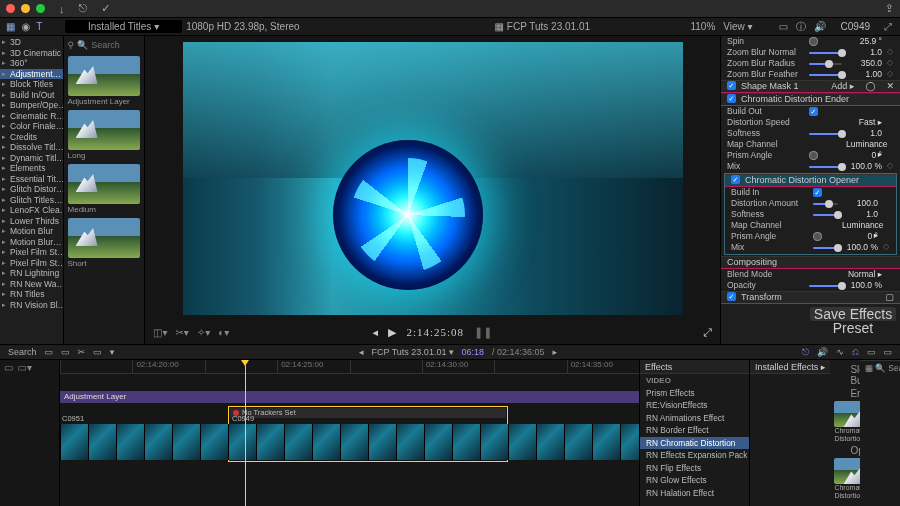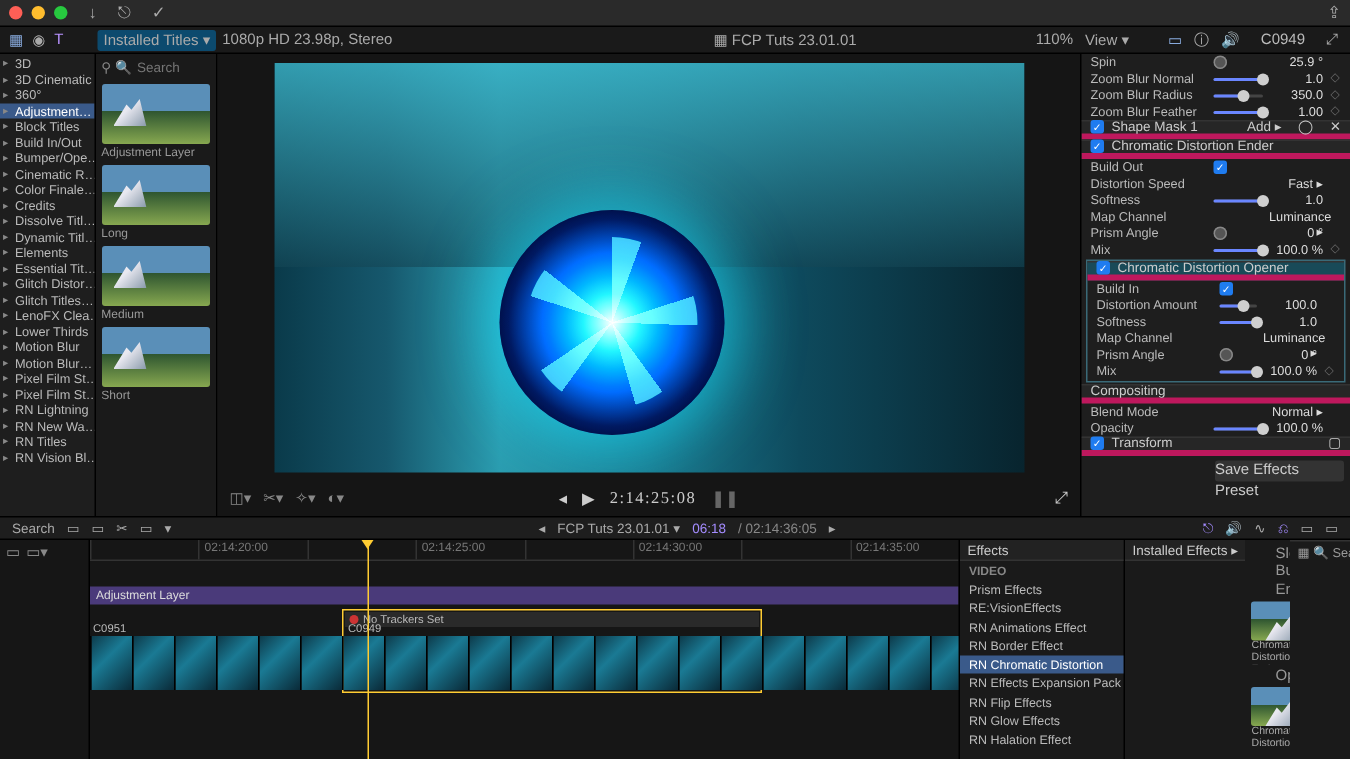--- a/index.html
+++ b/index.html
@@ -10,21 +10,21 @@
   .tl-dot{width:9px;height:9px;border-radius:50%}
   .tl-red{background:#ff5f56}.tl-yel{background:#ffbd2e}.tl-grn{background:#27c93f}
   .tl-icon{color:#aaa;font-size:11px;margin-left:8px;cursor:pointer}
 
   
   .infostrip{height:18px;background:#1a1a1a;display:flex;align-items:center;font-size:10px;color:#aaa;border-bottom:1px solid #000}
   .info-left{width:145px;display:flex;align-items:center;gap:6px;padding:0 6px}
   .info-format{flex:0 0 220px;padding-left:4px}
   .info-center{flex:1;text-align:center}
   .info-right{display:flex;align-items:center;gap:8px;padding:0 8px}
-  .pill{background:#0c4a6e;border-radius:2px;padding:1px 4px}
+  .pill{background:#000000;border-radius:2px;padding:1px 23px}
 
   
   .main{display:flex;height:308px}
 
   
   .left{width:145px;display:flex;border-right:1px solid #000}
   .treecol{width:64px;background:#1e1e1e;overflow:hidden;border-right:1px solid #000}
   .tree-list{padding:1px 0}
   .tree-item{display:flex;align-items:center;height:10.5px;padding:0 2px 0 10px;font-size:8.5px;color:#bbb;white-space:nowrap;overflow:hidden;position:relative;cursor:pointer}
   .tree-item::before{content:'▸';position:absolute;left:2px;font-size:7px;color:#888}
@@ -54,26 +54,26 @@
   .itab.active{color:#8ad}
   .clipname{text-align:right;padding:0 6px;color:#bbb}
   .param{display:flex;align-items:flex-start;height:11px;padding:0 6px;gap:4px}
   .param .lbl{flex:0 0 78px;color:#bbb;white-space:nowrap;overflow:hidden;font-size:8.5px}
   .param .ctl{flex:1;display:flex;align-items:center;height:100%}
   .slider{flex:1;height:2px;background:#444;position:relative;border-radius:1px}
   .slider .fill{position:absolute;left:0;top:0;bottom:0;background:#6a86ff;border-radius:1px}
   .slider .knob{position:absolute;top:-3px;width:8px;height:8px;background:#cfcfcf;border-radius:50%;transform:translateX(-50%)}
   .param .val{width:36px;text-align:right;color:#ddd;font-size:8.5px}
   .param .kf{width:8px;text-align:center;color:#666;font-size:8px}
-  .section{display:flex;align-items:flex-end;height:13px;padding:0 6px;background:#262626;border-top:1px solid #333;border-bottom:4px solid #be185d;gap:5px}
+  .section{display:flex;align-items:flex-start;height:13px;padding:0 6px;background:#262626;border-top:1px solid #333;border-bottom:1px solid #be185d;gap:5px}
   .section.hl{background:#194a58}
   .chk{width:9px;height:9px;border-radius:2px;background:#1f7cf0;display:inline-flex;align-items:center;justify-content:center;color:#fff;font-size:7px}
   .dial{width:9px;height:9px;border-radius:50%;background:#555;box-shadow:inset 0 0 0 1px #888}
   .group-box{border:1px solid #3a6a78;margin:1px 3px;padding-bottom:1px}
-  .save-preset{height:14px;background:#333;margin:3px 4px 2px auto;width:86px;line-height:14px;border-radius:2px;font-size:10px;cursor:pointer}
+  .save-preset{height:14px;background:#333;margin:3px 4px 2px auto;width:86px;text-align:center;line-height:14px;border-radius:2px;font-size:14px;cursor:pointer}
 
   
   .tl-head{height:16px;background:#1e1e1e;border-top:1px solid #000;border-bottom:1px solid #000;display:flex;align-items:center;padding:0 8px;gap:8px;font-size:9px;color:#aaa}
   .tl-head .spacer{flex:1}
   .tl-head .tc-cur{color:#a48cff}
   .tl-head .tc-dur{color:#888}
 
   
   .timeline{height:146px;display:flex;background:#161616}
   .tl-idx{width:60px;border-right:1px solid #000;padding:2px 4px}

